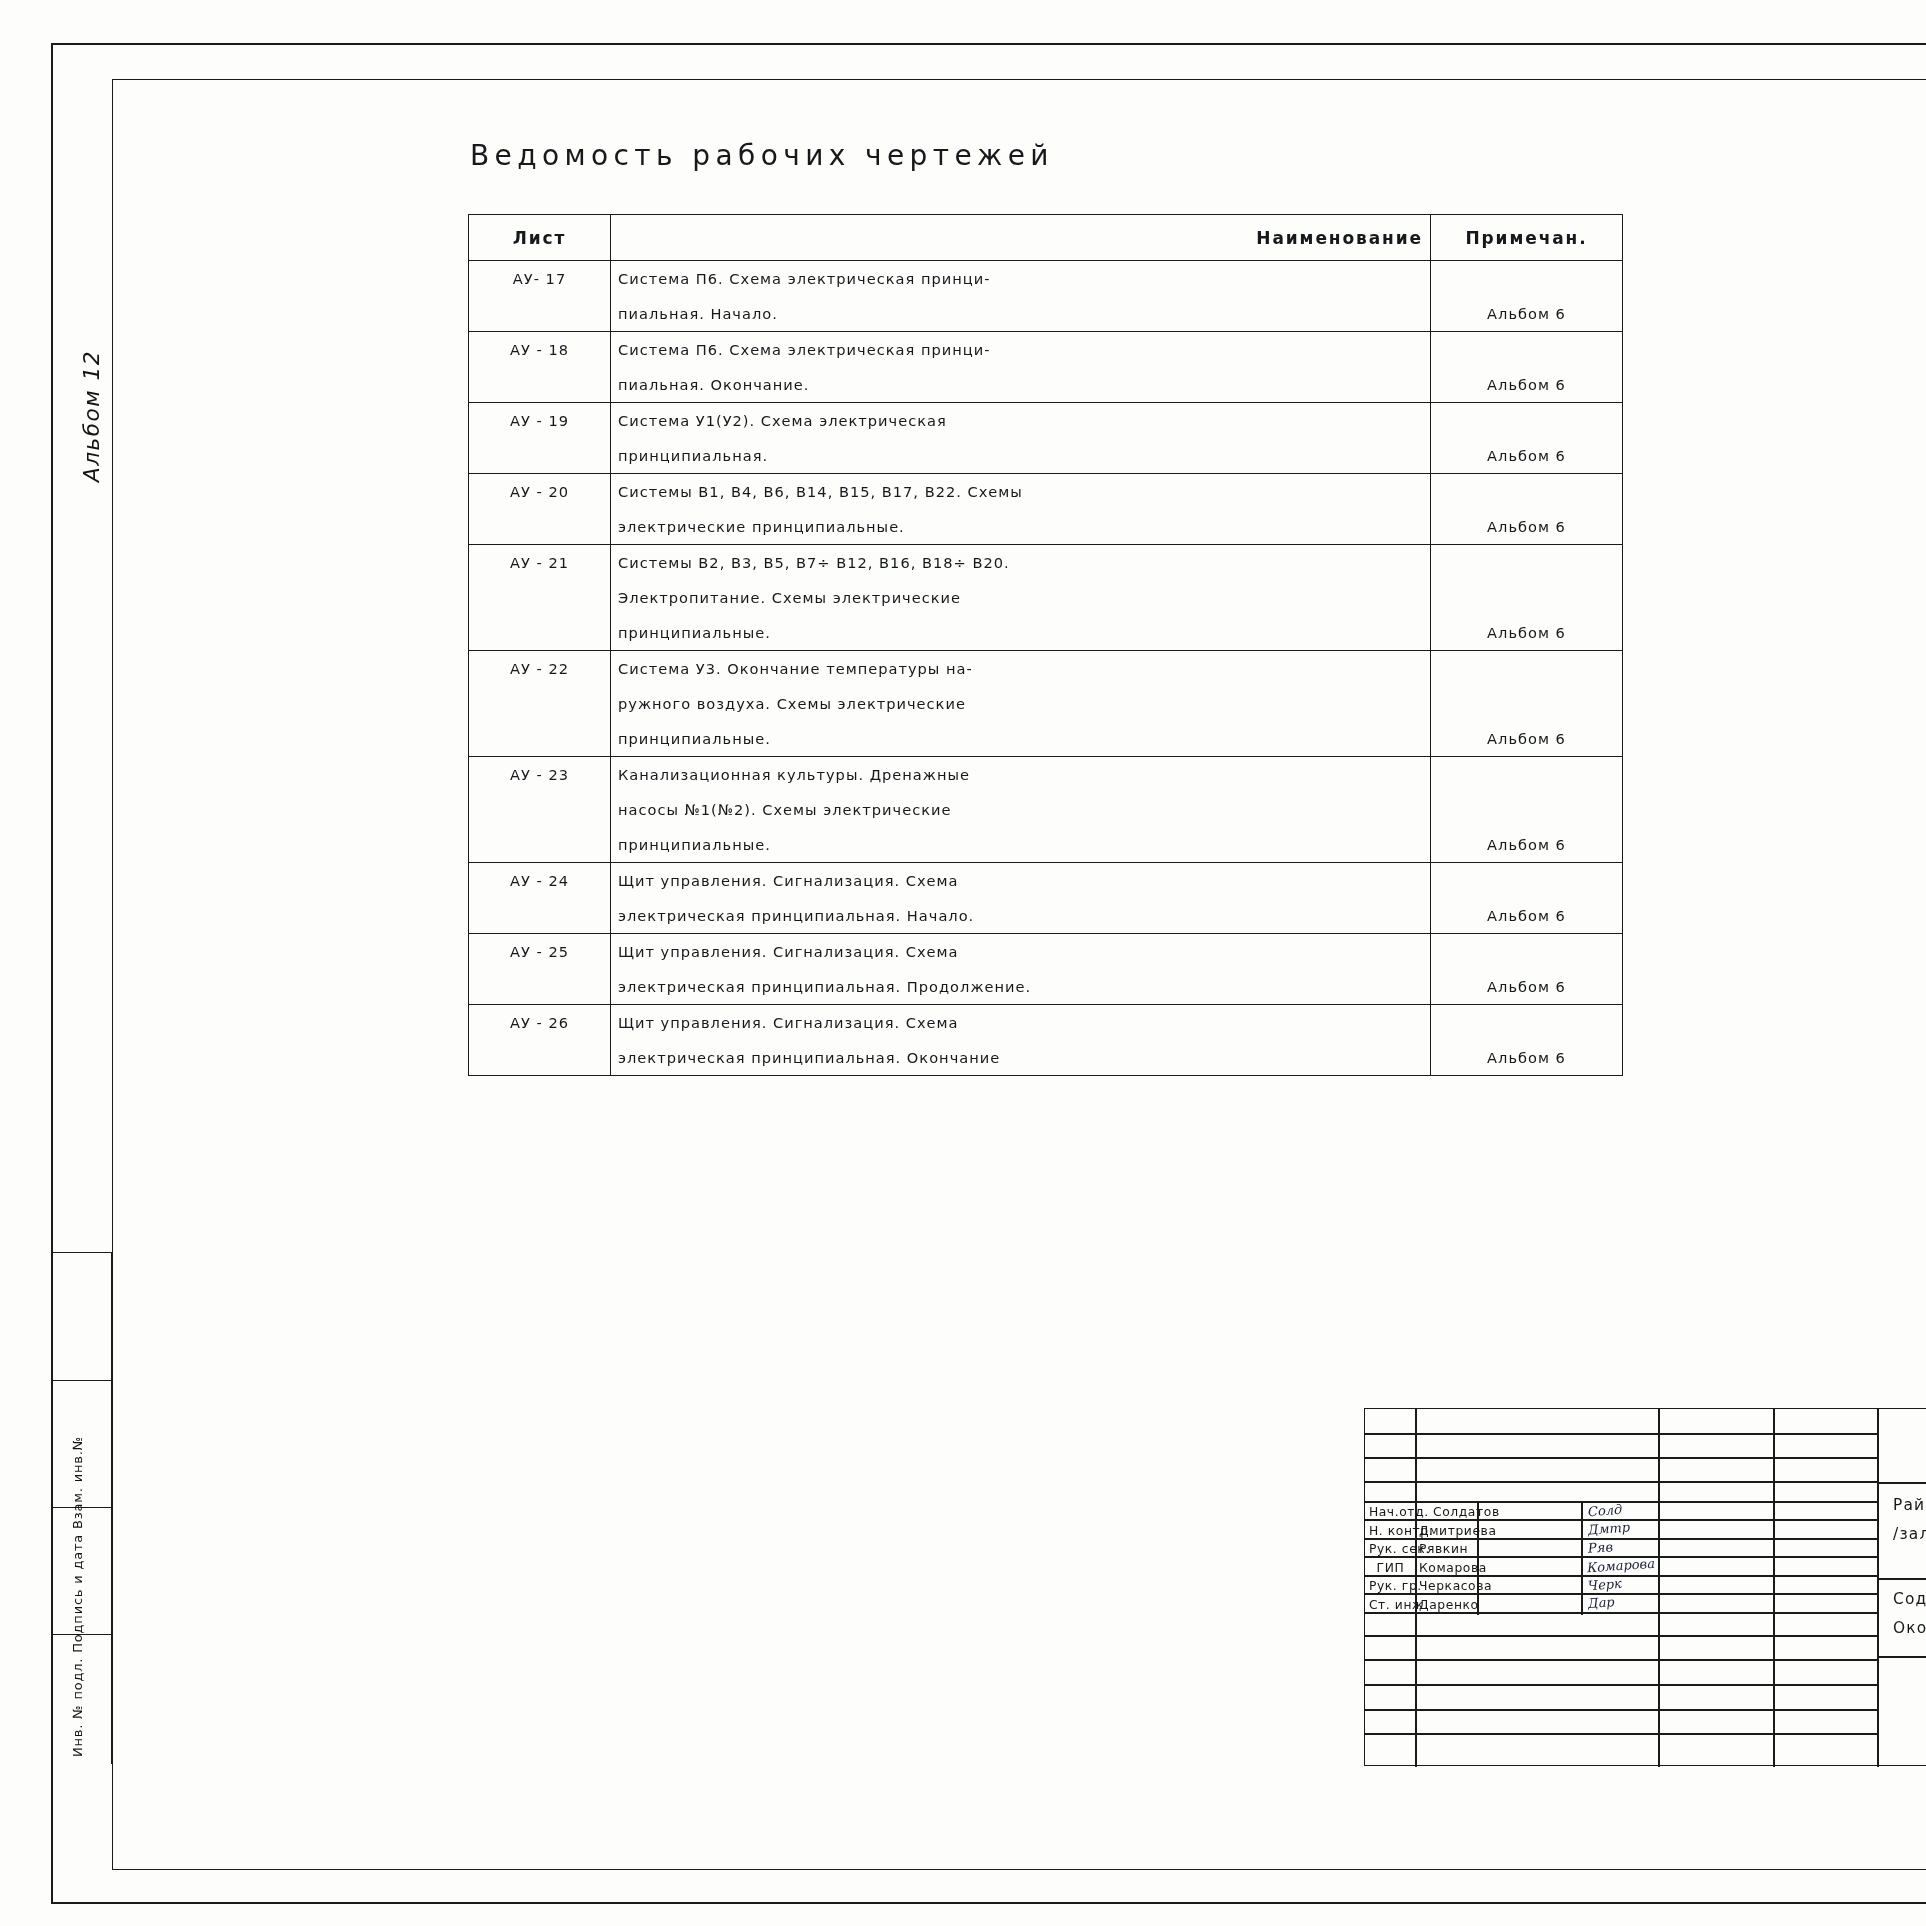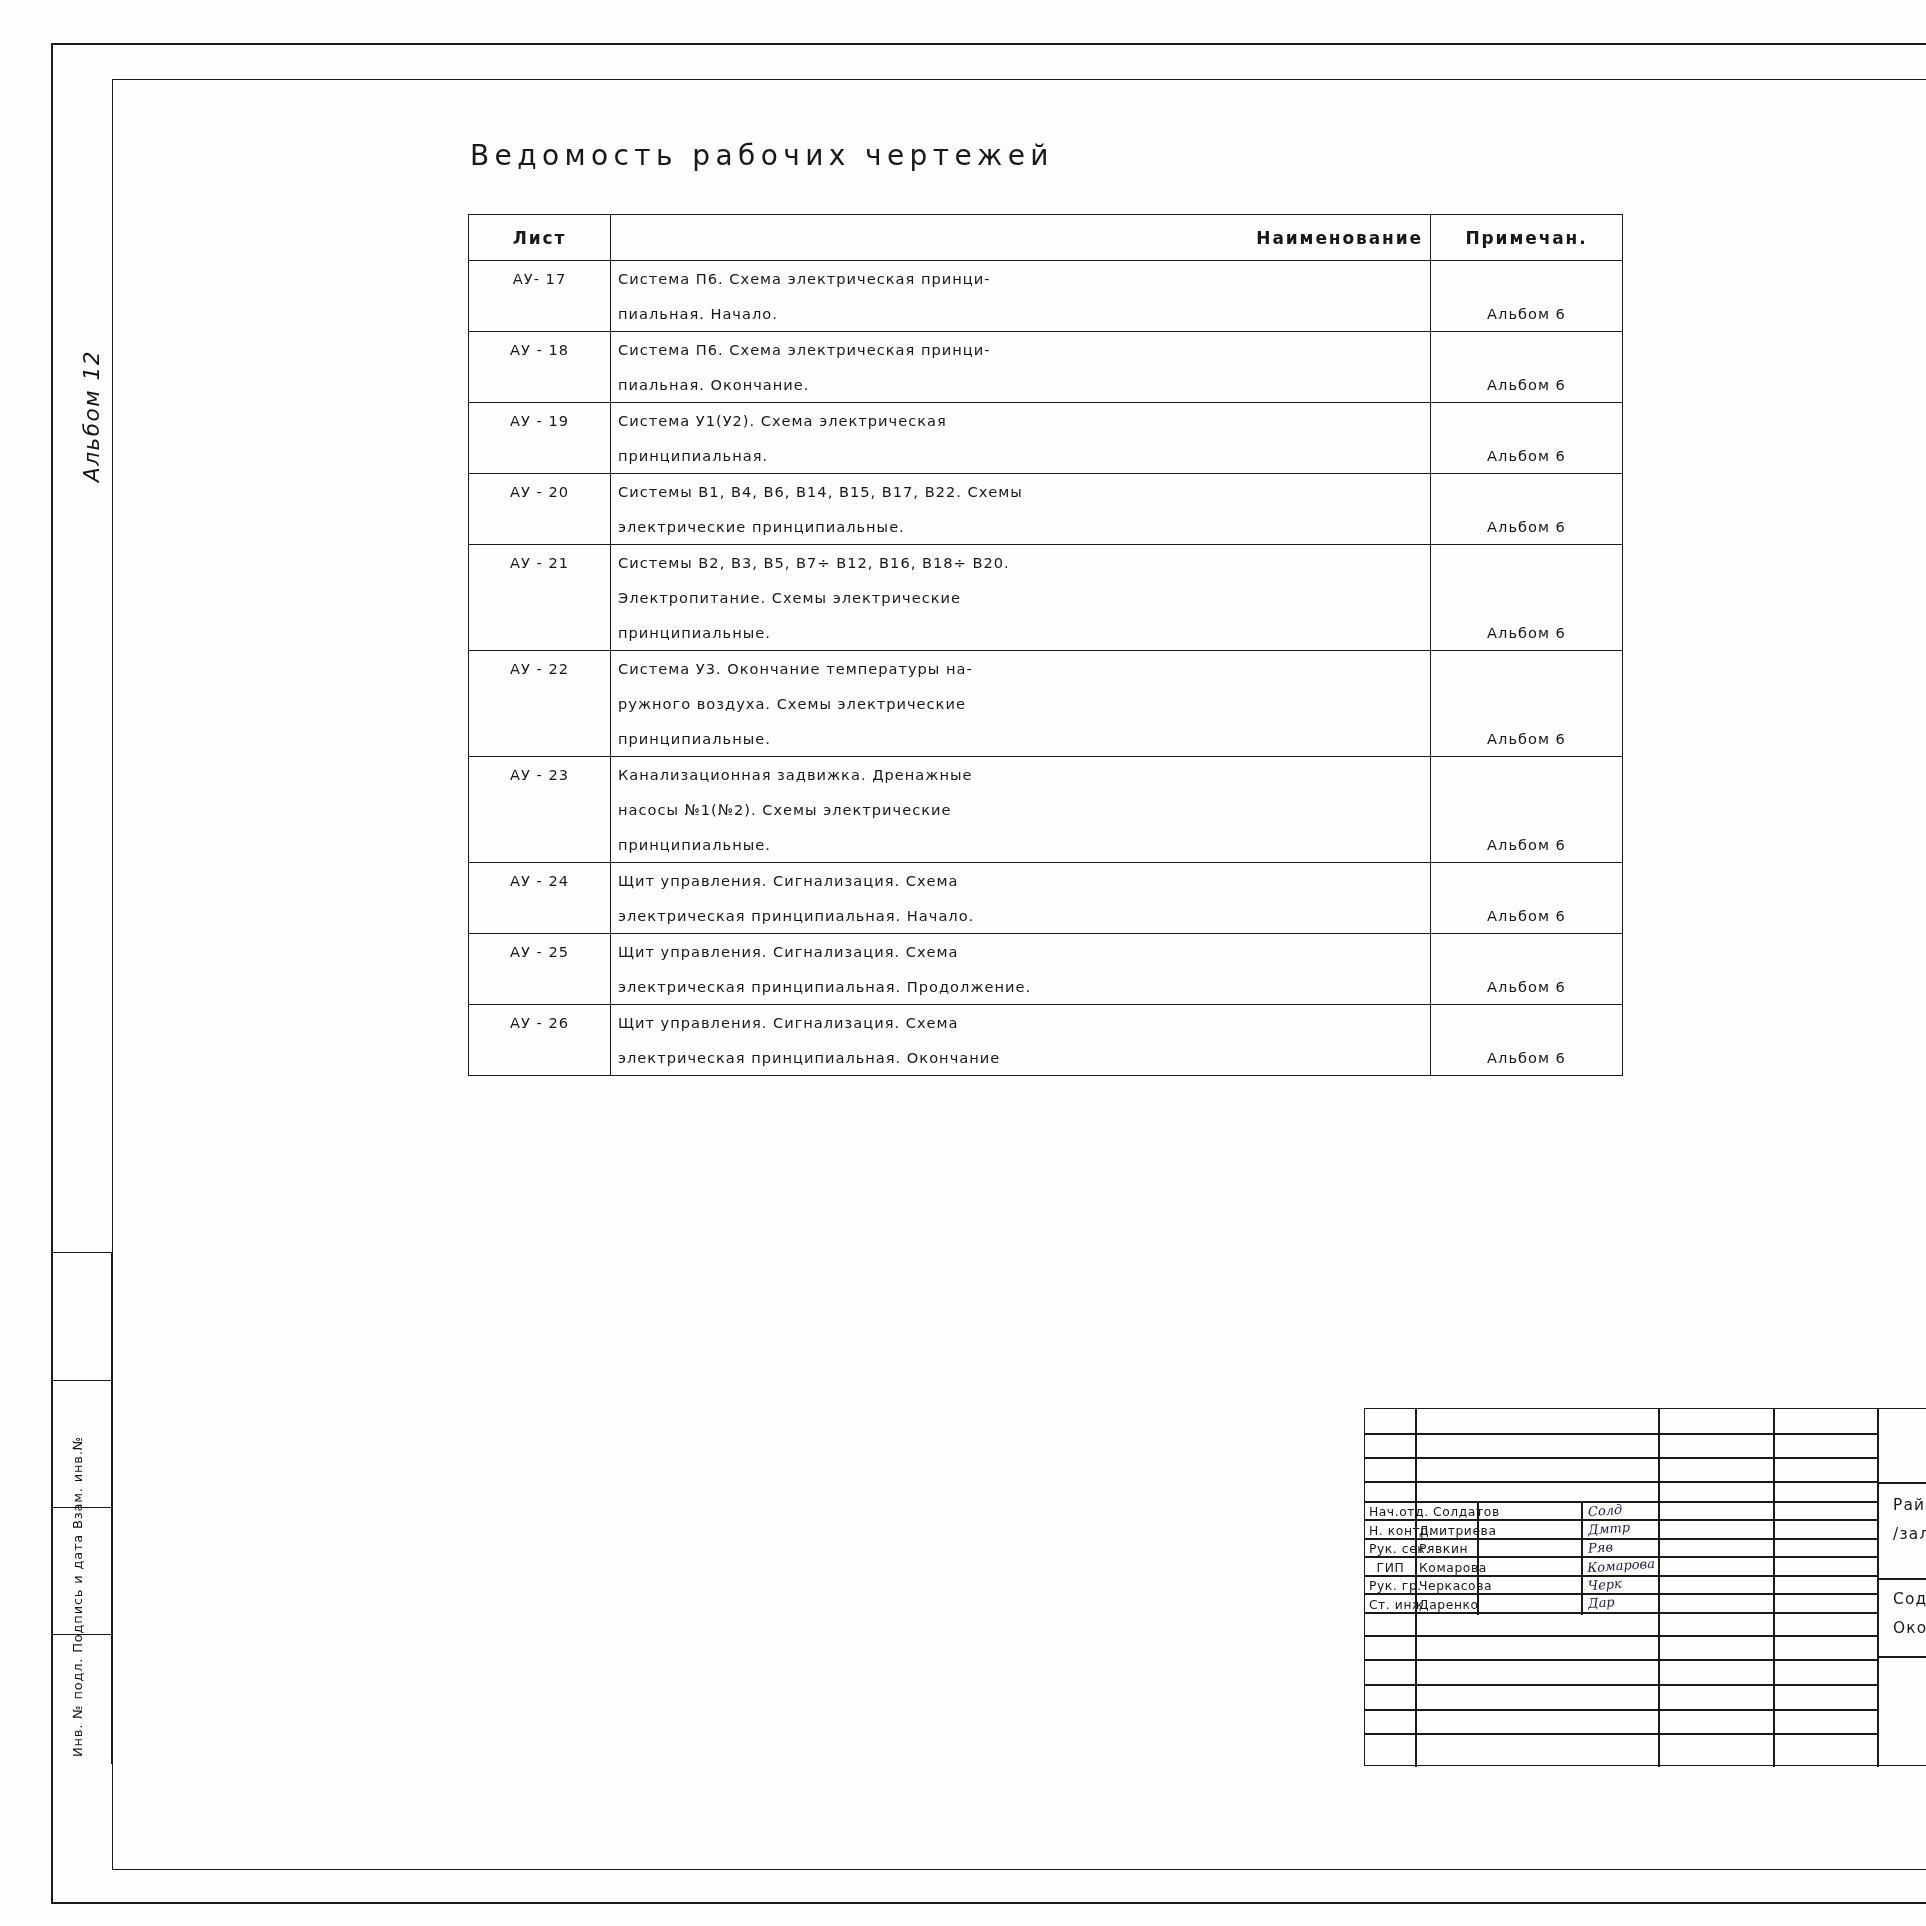--- a/index.html
+++ b/index.html
@@ -255,21 +255,21 @@
           <td class="col-name indent nb-top nb-bottom">ружного  воздуха.  Схемы    электрические</td>
           <td class="col-note nb-top nb-bottom"></td>
         </tr>
         <tr>
           <td class="col-list nb-top"></td>
           <td class="col-name indent nb-top">принципиальные.</td>
           <td class="col-note nb-top">Альбом 6</td>
         </tr>
         <tr>
           <td class="col-list nb-bottom">АУ - 23</td>
-          <td class="col-name nb-bottom">Канализационная   задвижка.  Дренажные</td>
+          <td class="col-name nb-bottom">Канализационная   культуры.  Дренажные</td>
           <td class="col-note nb-bottom"></td>
         </tr>
         <tr>
           <td class="col-list nb-top nb-bottom"></td>
           <td class="col-name indent nb-top nb-bottom">насосы  №1(№2).  Схемы  электрические</td>
           <td class="col-note nb-top nb-bottom"></td>
         </tr>
         <tr>
           <td class="col-list nb-top"></td>
           <td class="col-name indent nb-top">принципиальные.</td>

